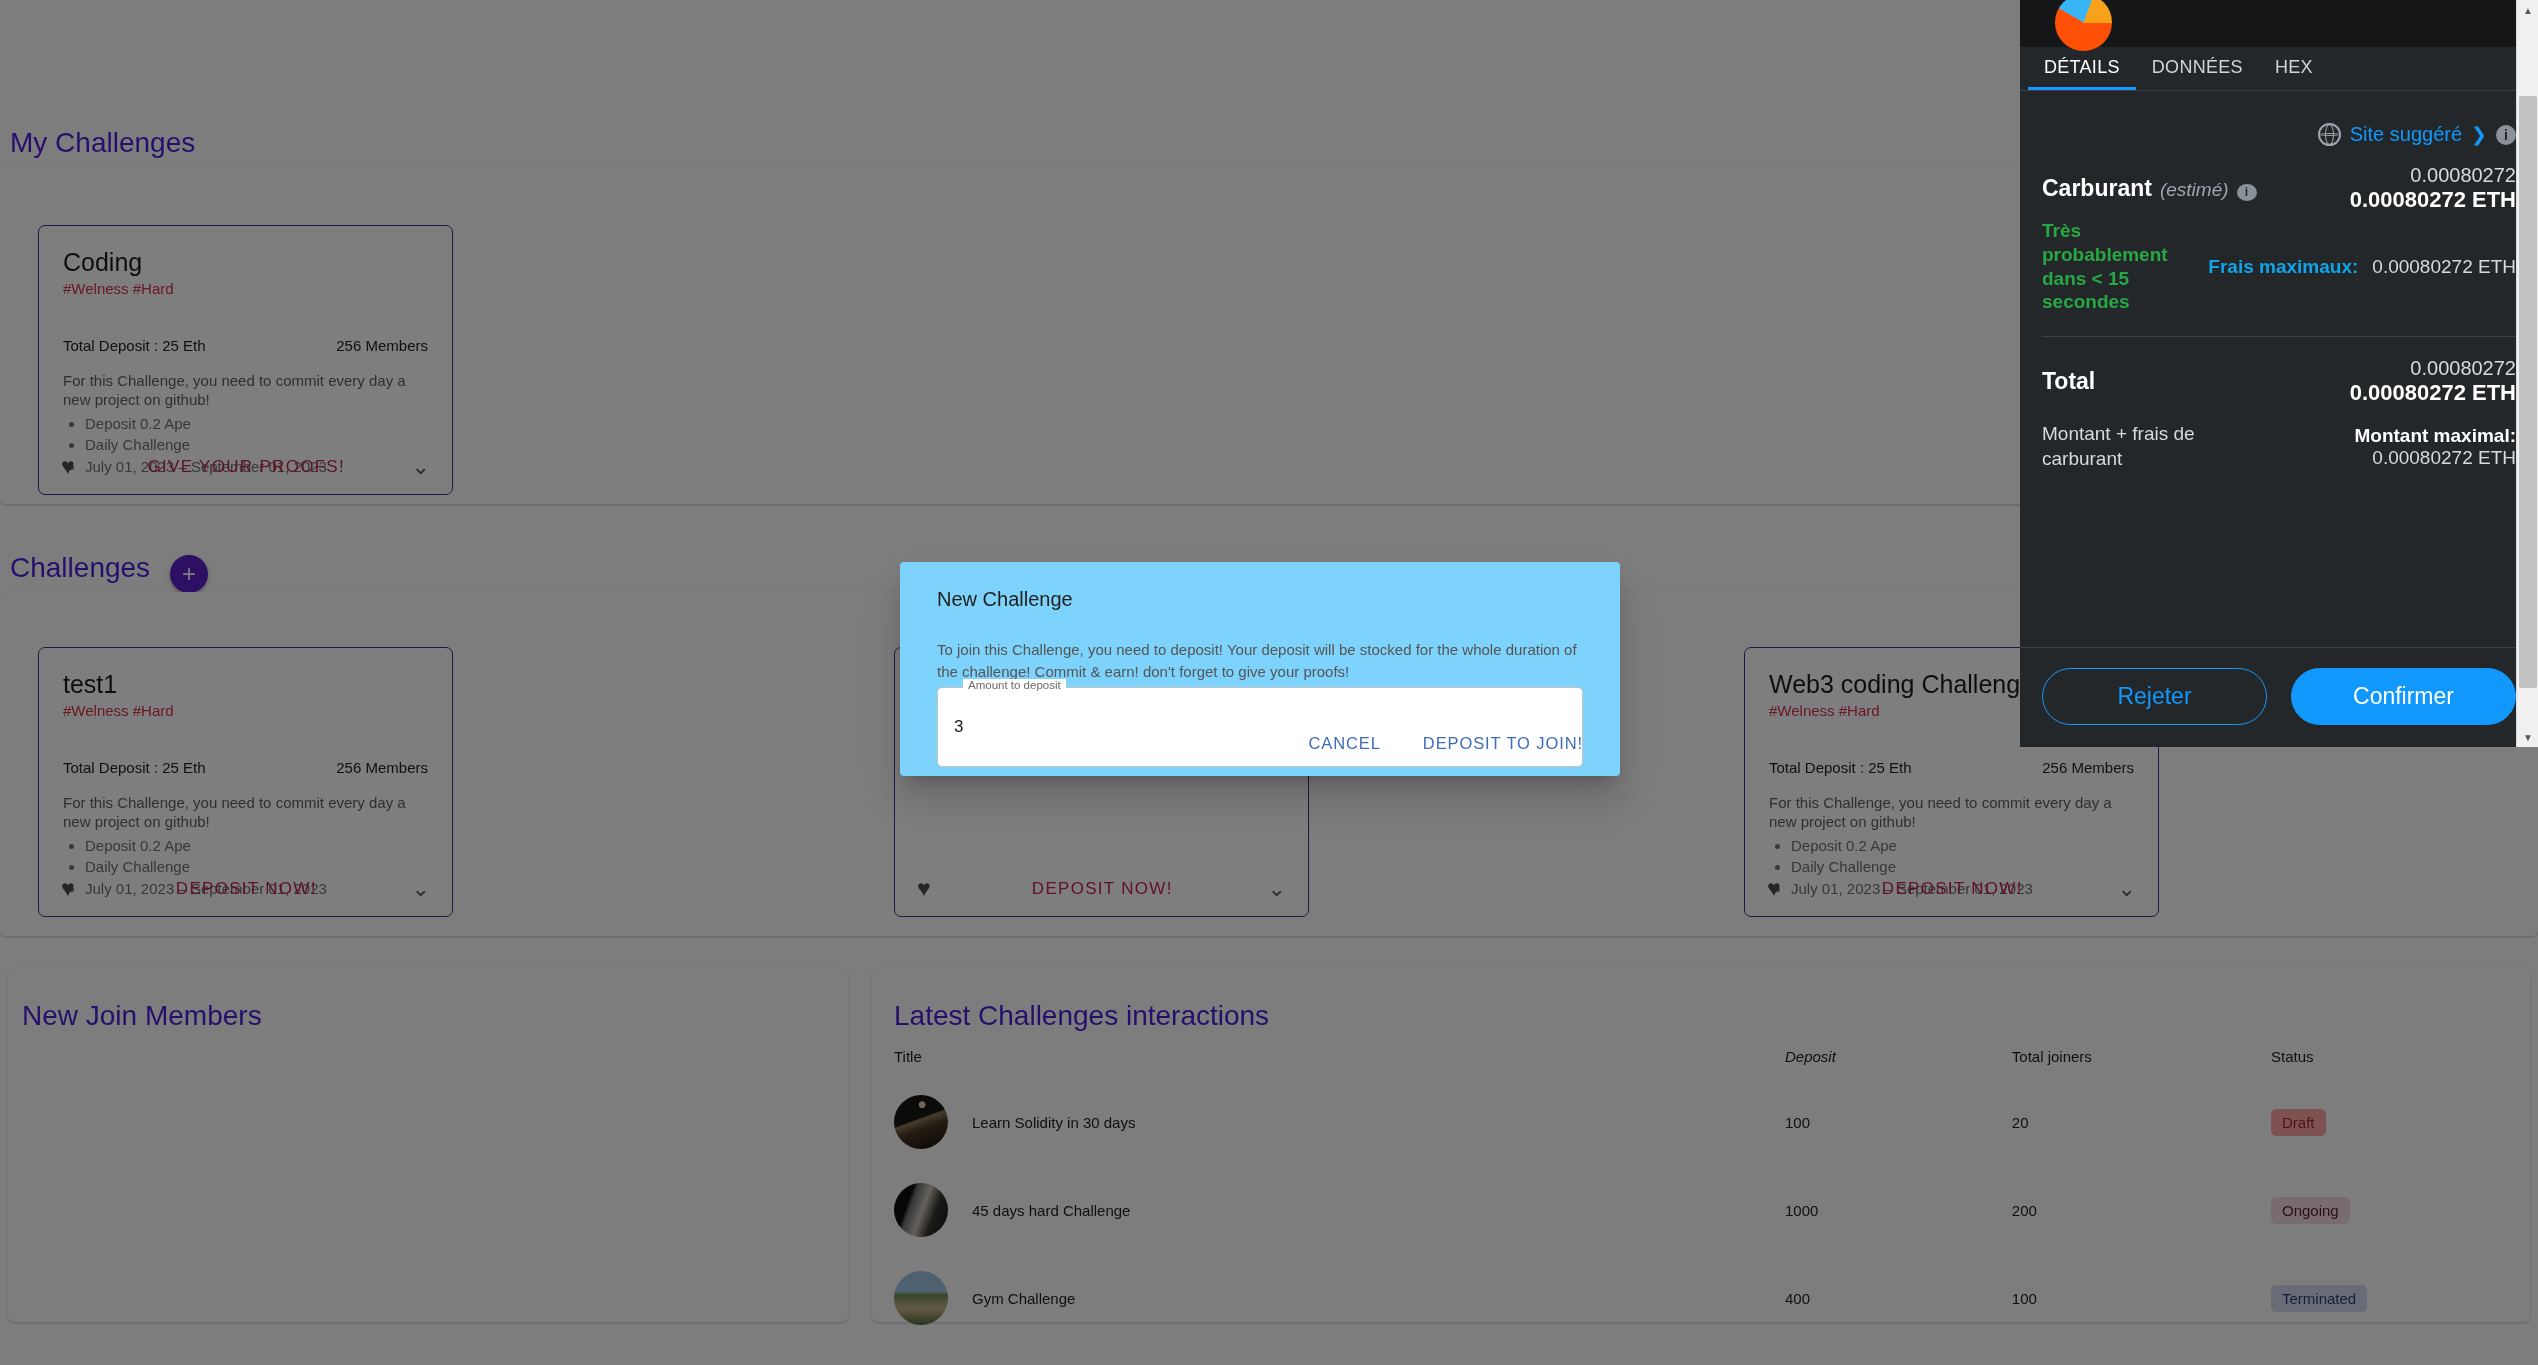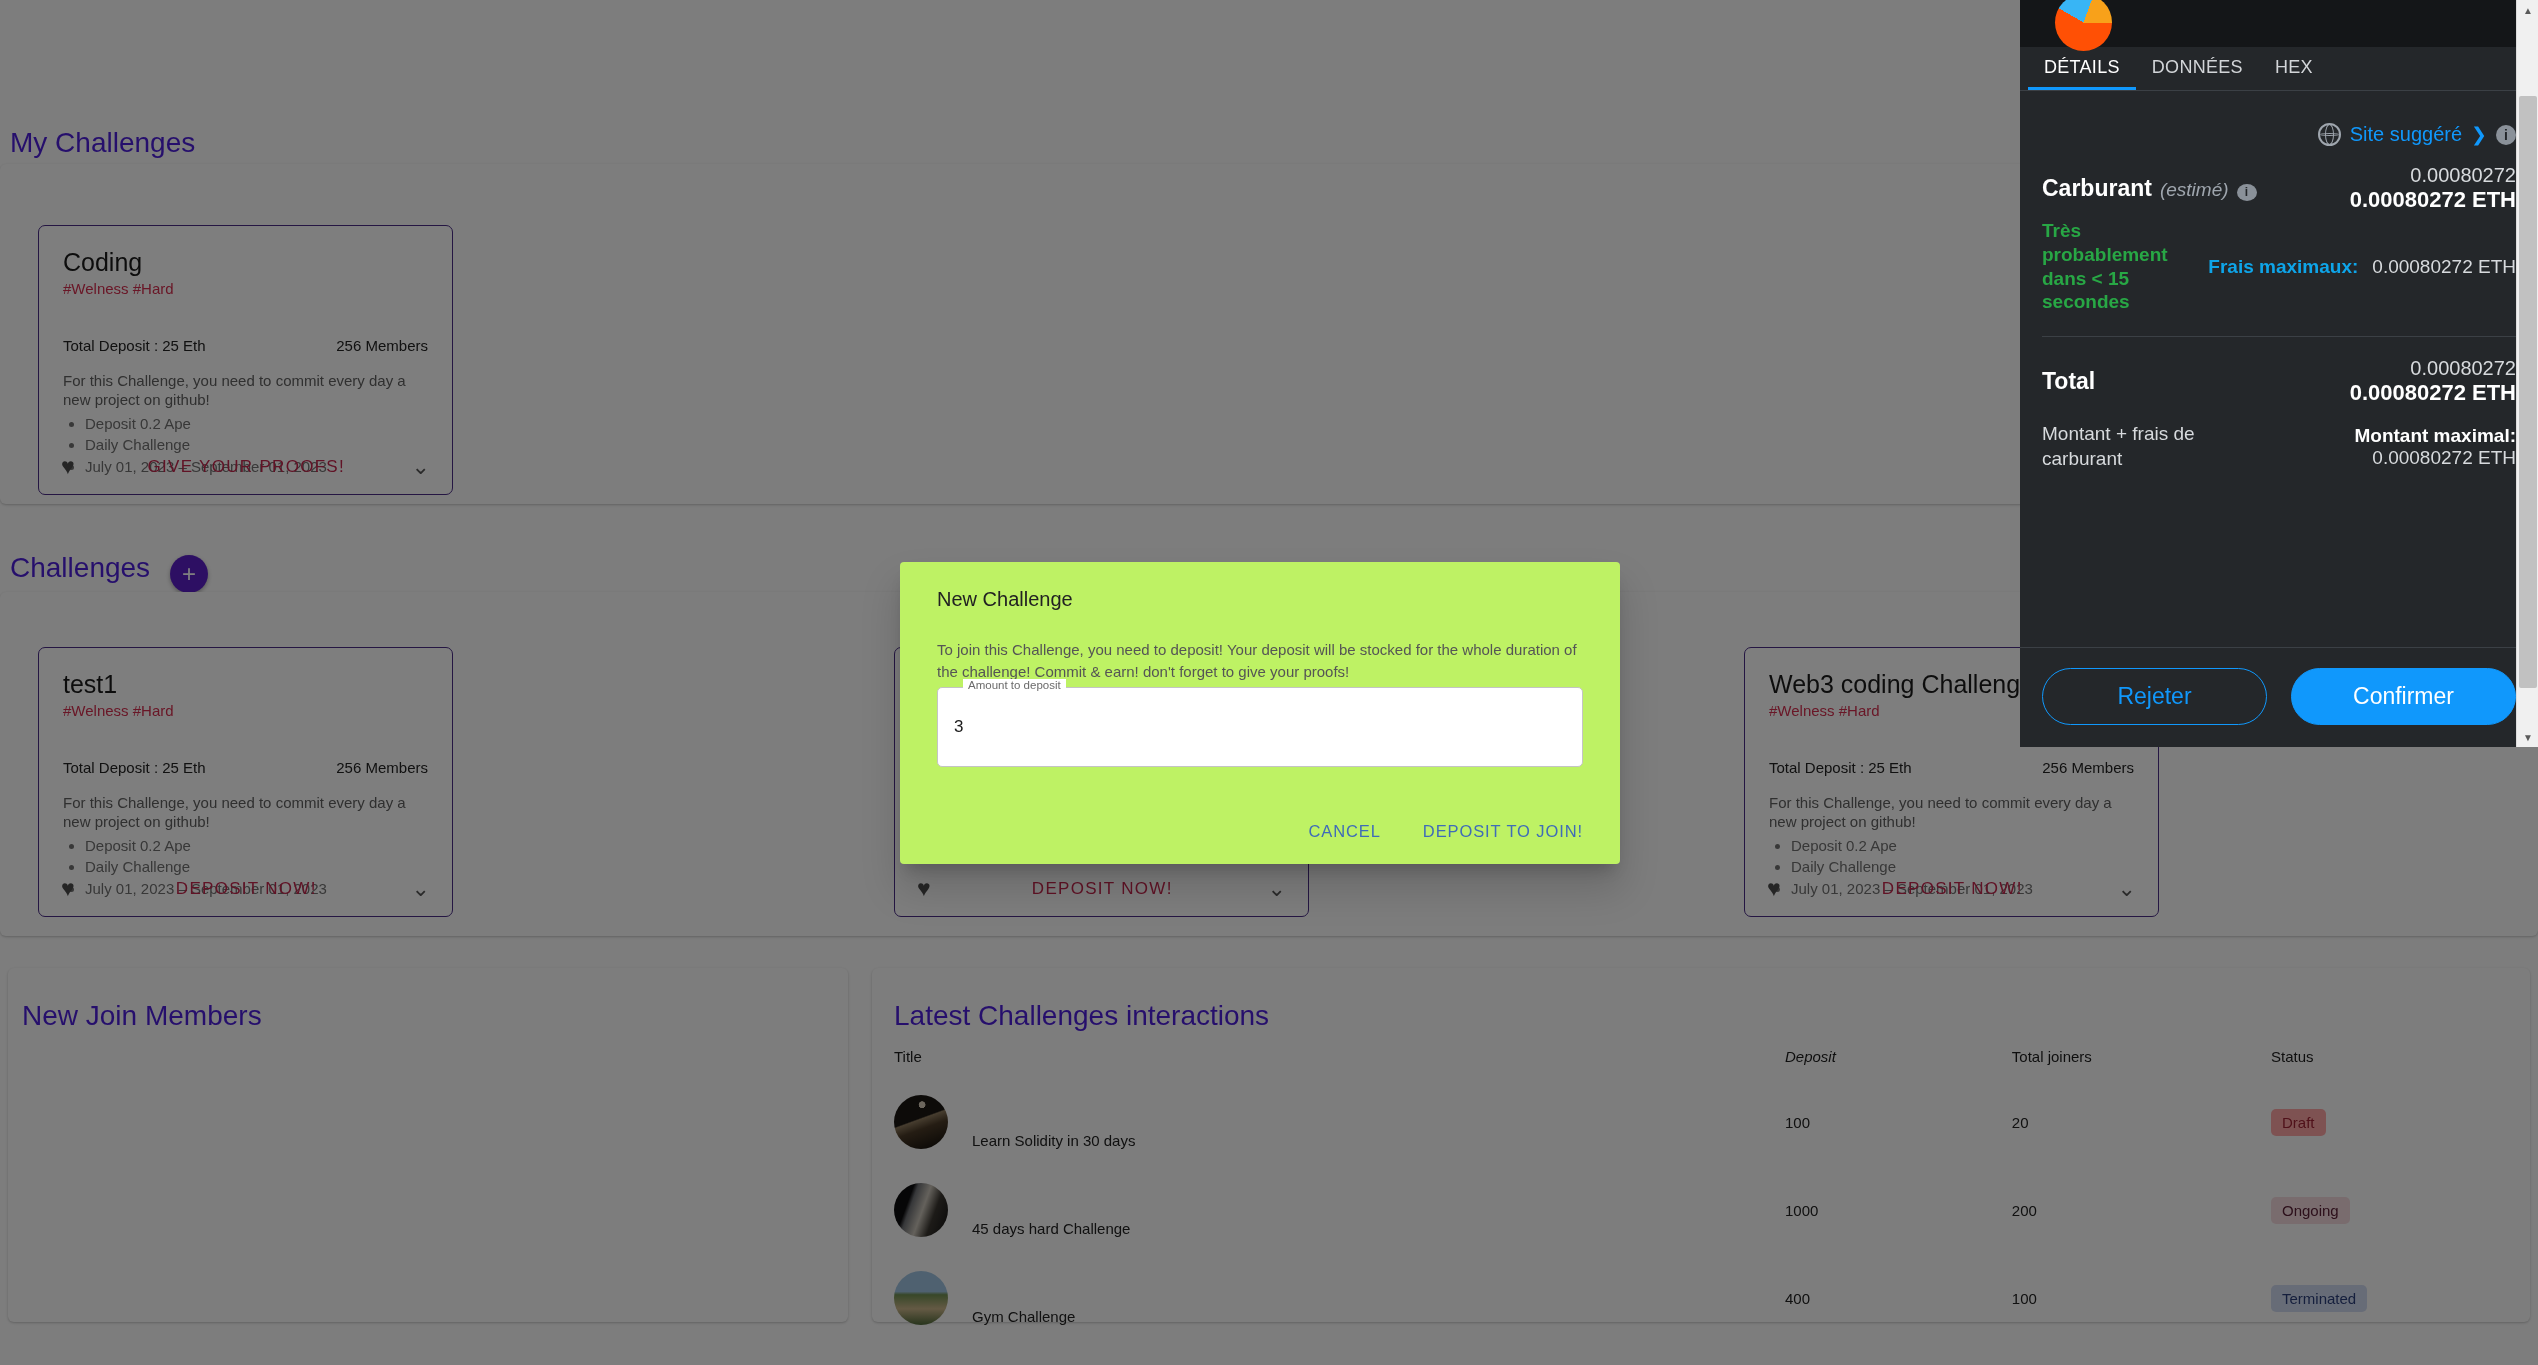--- a/index.html
+++ b/index.html
@@ -85,21 +85,21 @@
   #tbl table { width: 100%; border-collapse: collapse; }
   #tbl th {
     text-align: left; font-weight: 400; font-size: 15px; color: #1d1d1d;
     padding: 8px 0 30px 0;
   }
   #tbl td { font-size: 15px; color: #222; padding: 0 0 34px 0; vertical-align: middle; }
   .col-title { width: 55%; }
   .col-dep { width: 14%; font-style: italic; }
   .col-join { width: 16%; }
   .col-stat { width: 15%; }
-  .rowtitle { display: flex; align-items: flex-end; gap: 24px; }
+  .rowtitle { display: flex; align-items: center; gap: 24px; }
   .avatar {
     width: 54px; height: 54px; border-radius: 50%;
     flex: 0 0 54px; overflow: hidden; position: relative;
     background: #16120d;
   }
   .av1 { background:
       radial-gradient(circle at 52% 18%, #d8cdbb 0 6%, transparent 7%),
       linear-gradient(160deg,#1b1713 0 44%, #8d7a5e 46%, #4a3a27 60%, #0c0a08 100%); }
   .av2 { background:
       linear-gradient(110deg,#0d0d0f 0 28%, #6d6f73 34%, #c9c3b8 52%, #3a3630 70%, #111 100%); }
@@ -112,22 +112,22 @@
   .badge-draft      { background: #fca5a5; color: #a02334; }
   .badge-ongoing    { background: #f2d9dd; color: #5a2036; }
   .badge-terminated { background: #cfd8ee; color: #2b3f7a; }
 
   
   #backdrop {
     position: absolute; inset: 0;
     background: rgba(0,0,0,0.50);
   }
   #dialog {
-    position: absolute; left: 900px; top: 562px; width: 720px; height: 302px;
-    background: #bef264; border-radius: 4px;
+    position: absolute; left: 900px; top: 562px; width: 720px; height: 214px;
+    background: #7dd3fc; border-radius: 4px;
     box-shadow: 0 11px 15px -7px rgba(0,0,0,.2), 0 24px 38px 3px rgba(0,0,0,.14);
     padding: 26px 37px 0 37px;
   }
   #dialog h2 { font-size: 20px; font-weight: 400; color: #222; margin-bottom: 28px; }
   #dialog p  { font-size: 15px; color: #555; line-height: 1.45; }
   .field { position: relative; margin-top: 4px; }
   .field-label {
     position: absolute; left: 26px; top: -8px; background: #fff;
     padding: 0 5px; font-size: 11.5px; color: #6b6b6b; z-index: 2;
   }

